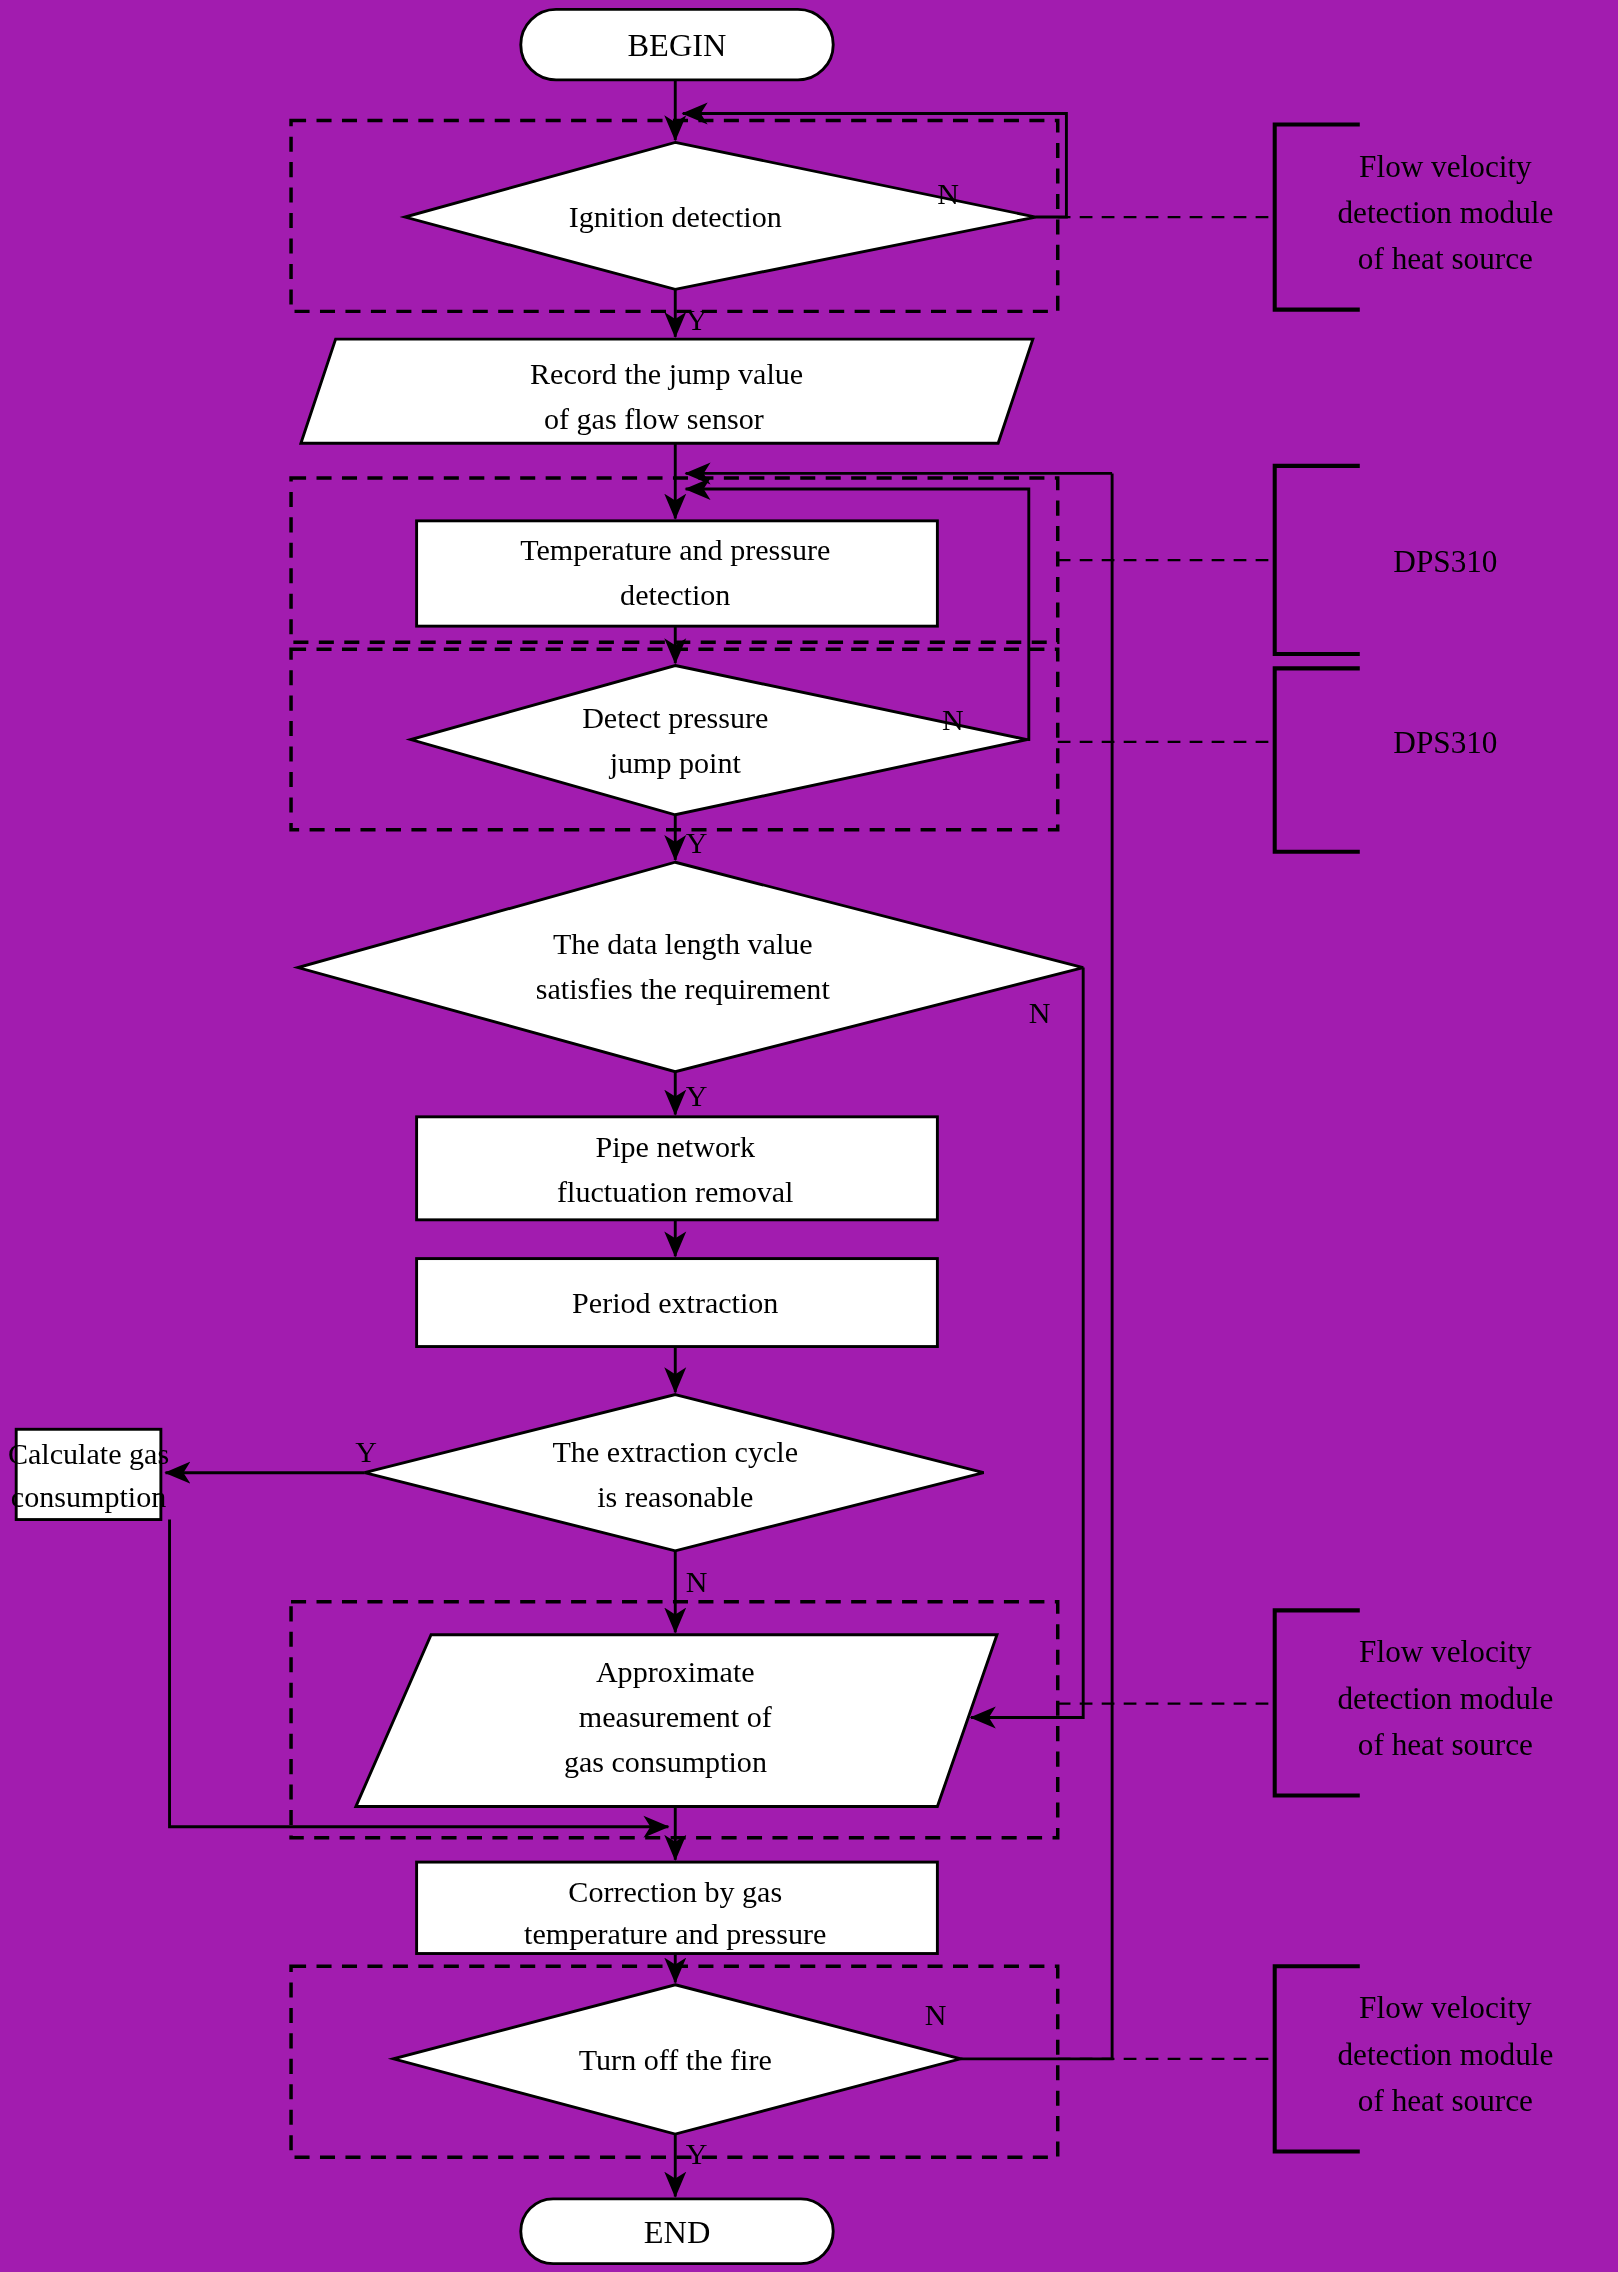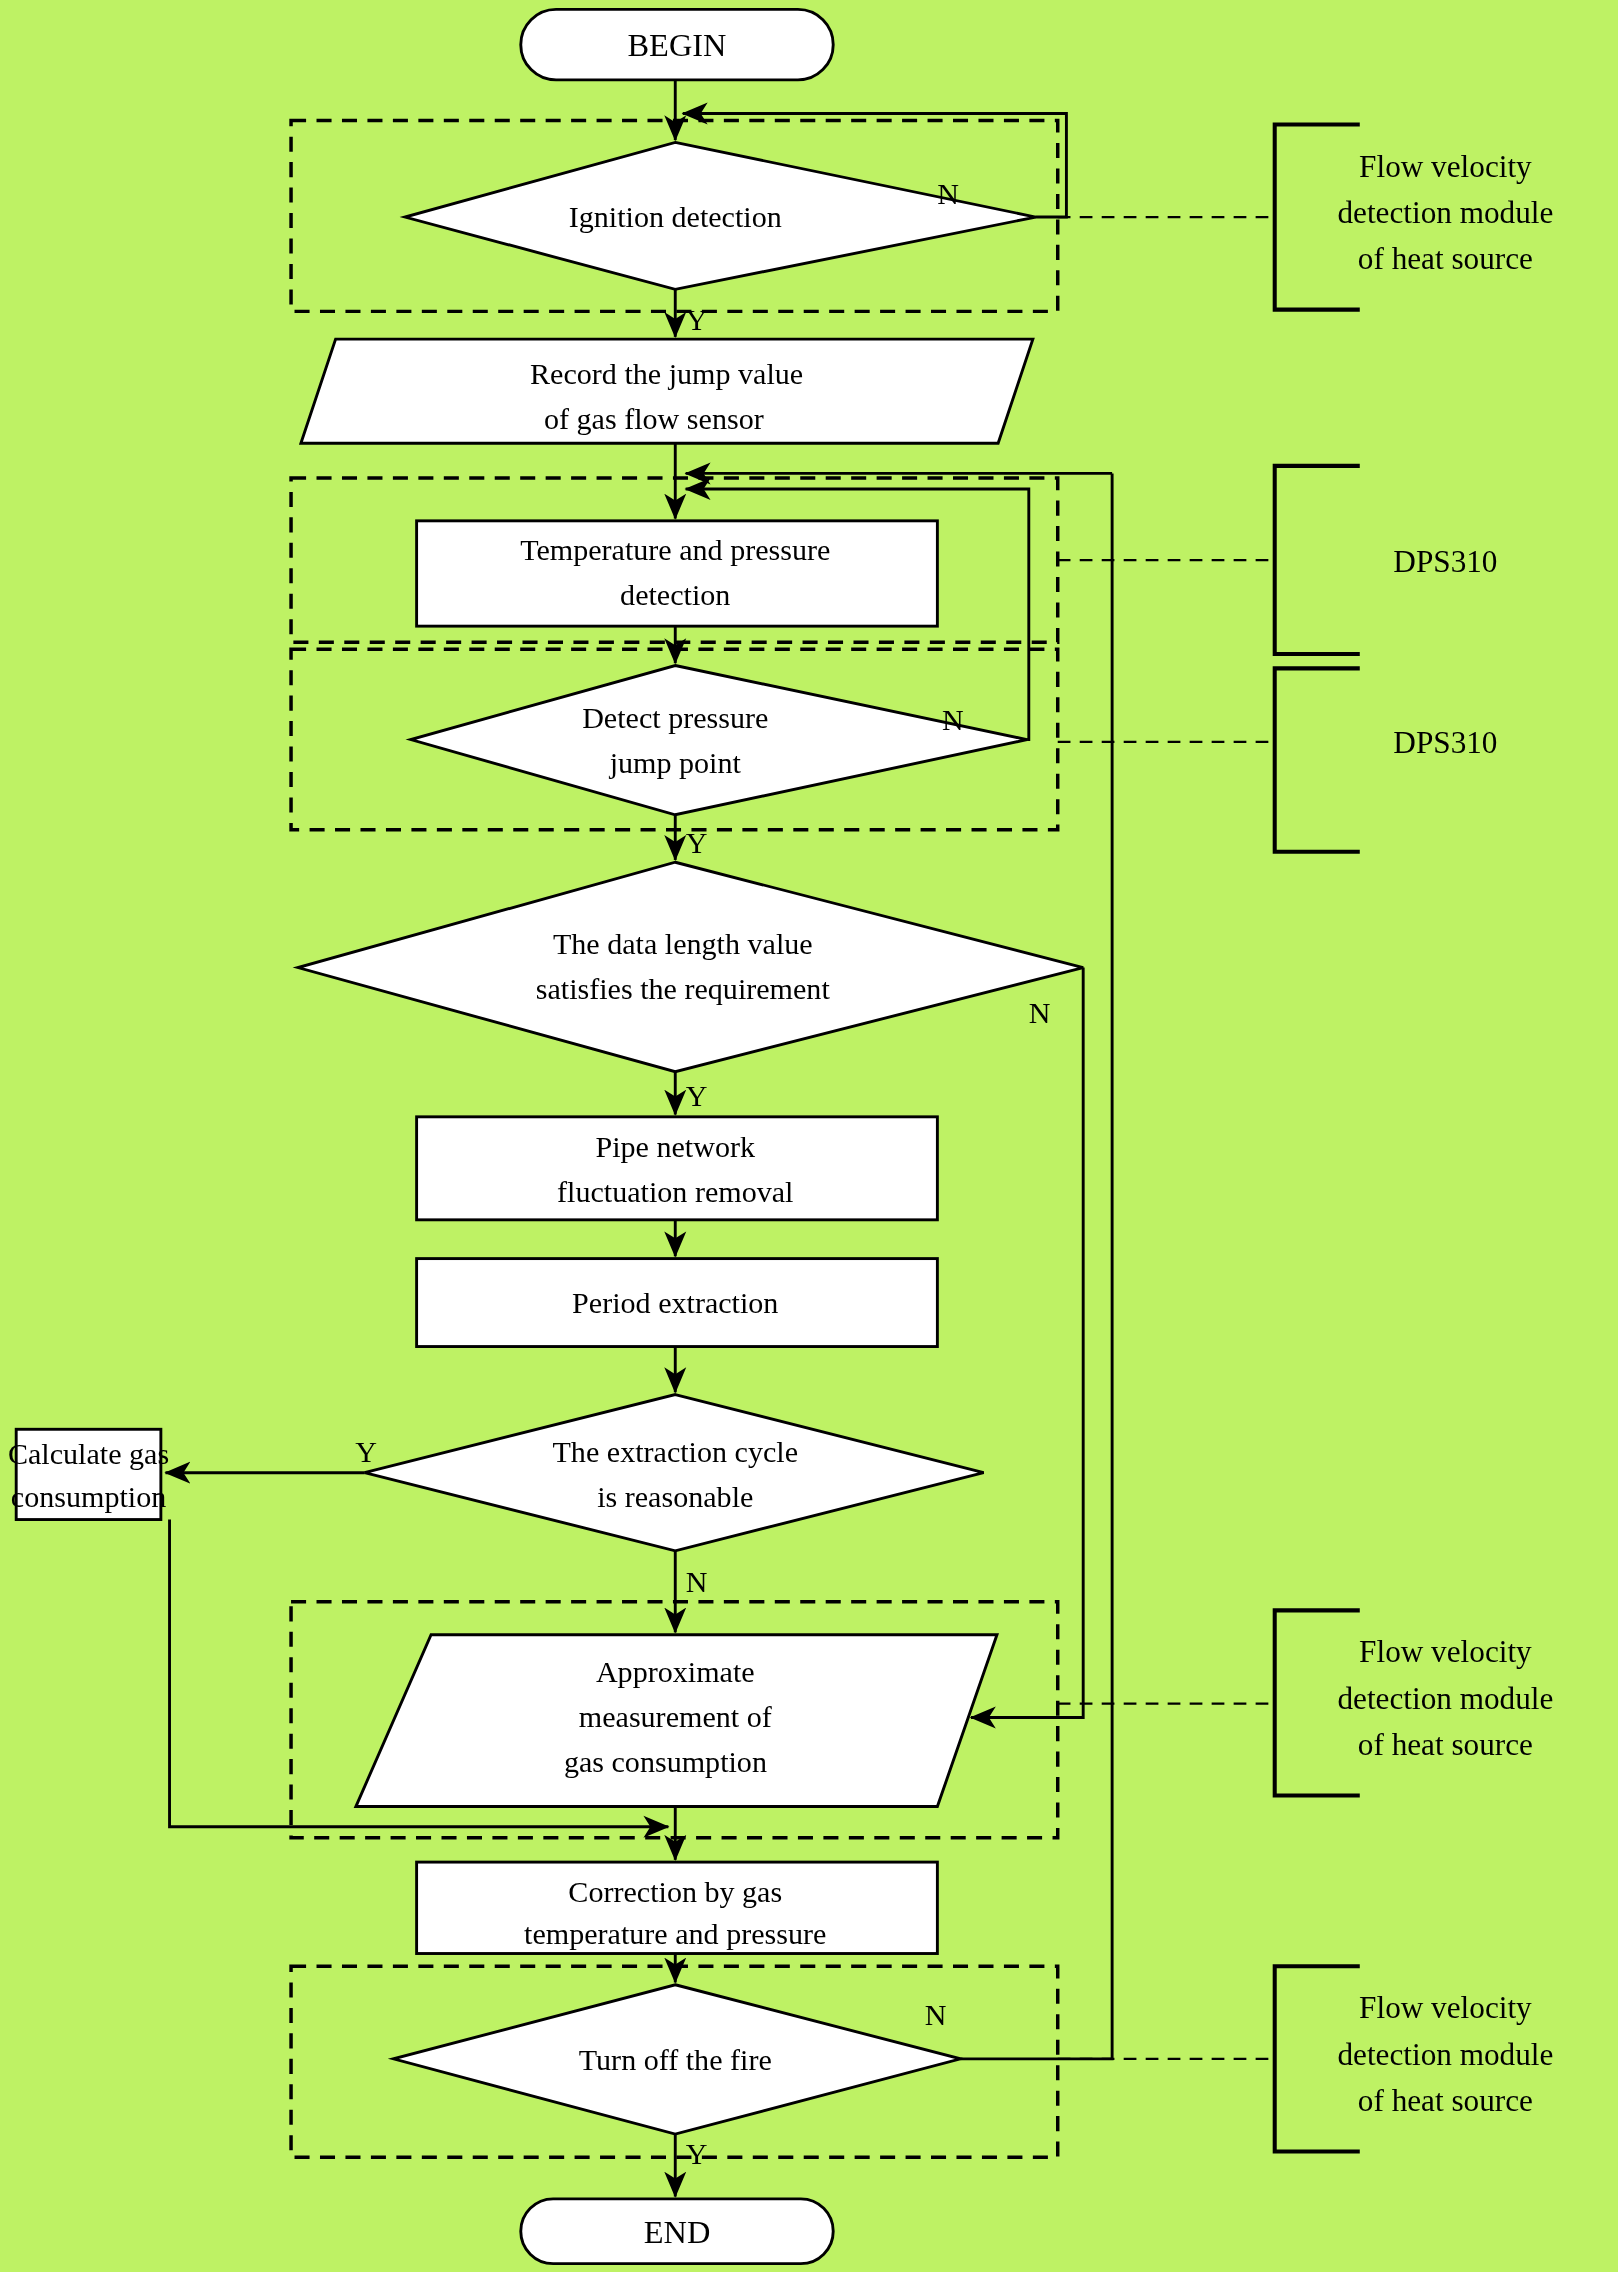--- a/index.html
+++ b/index.html
@@ -4,21 +4,21 @@
 <style>
   html, body {
     margin: 0;
     padding: 0;
     background: #ffffff;
   }
   #stage {
     position: relative;
     width: 1619px;
     height: 2273px;
-    background: #bef264;
+    background: #a21caf;
     font-family: "Liberation Serif", "DejaVu Serif", serif;
   }
   svg#flow {
     position: absolute;
     top: 0; left: 0;
     width: 1619px;
     height: 2273px;
   }
   .shape      { fill: #ffffff; stroke: #000000; stroke-width: 5; }
   .conn       { stroke: #000000; stroke-width: 5; fill: none; }

